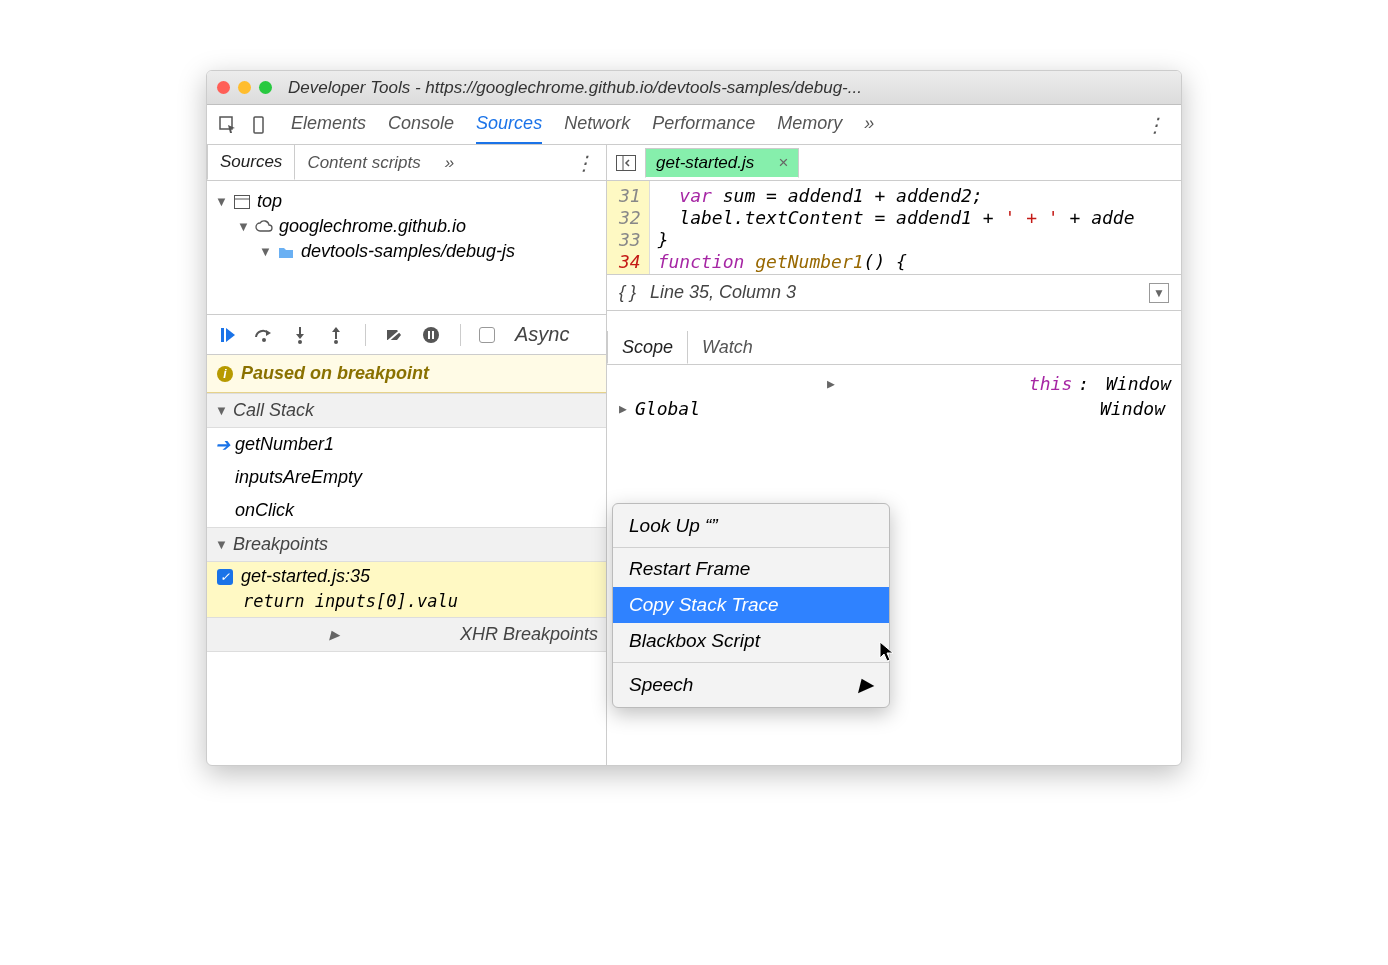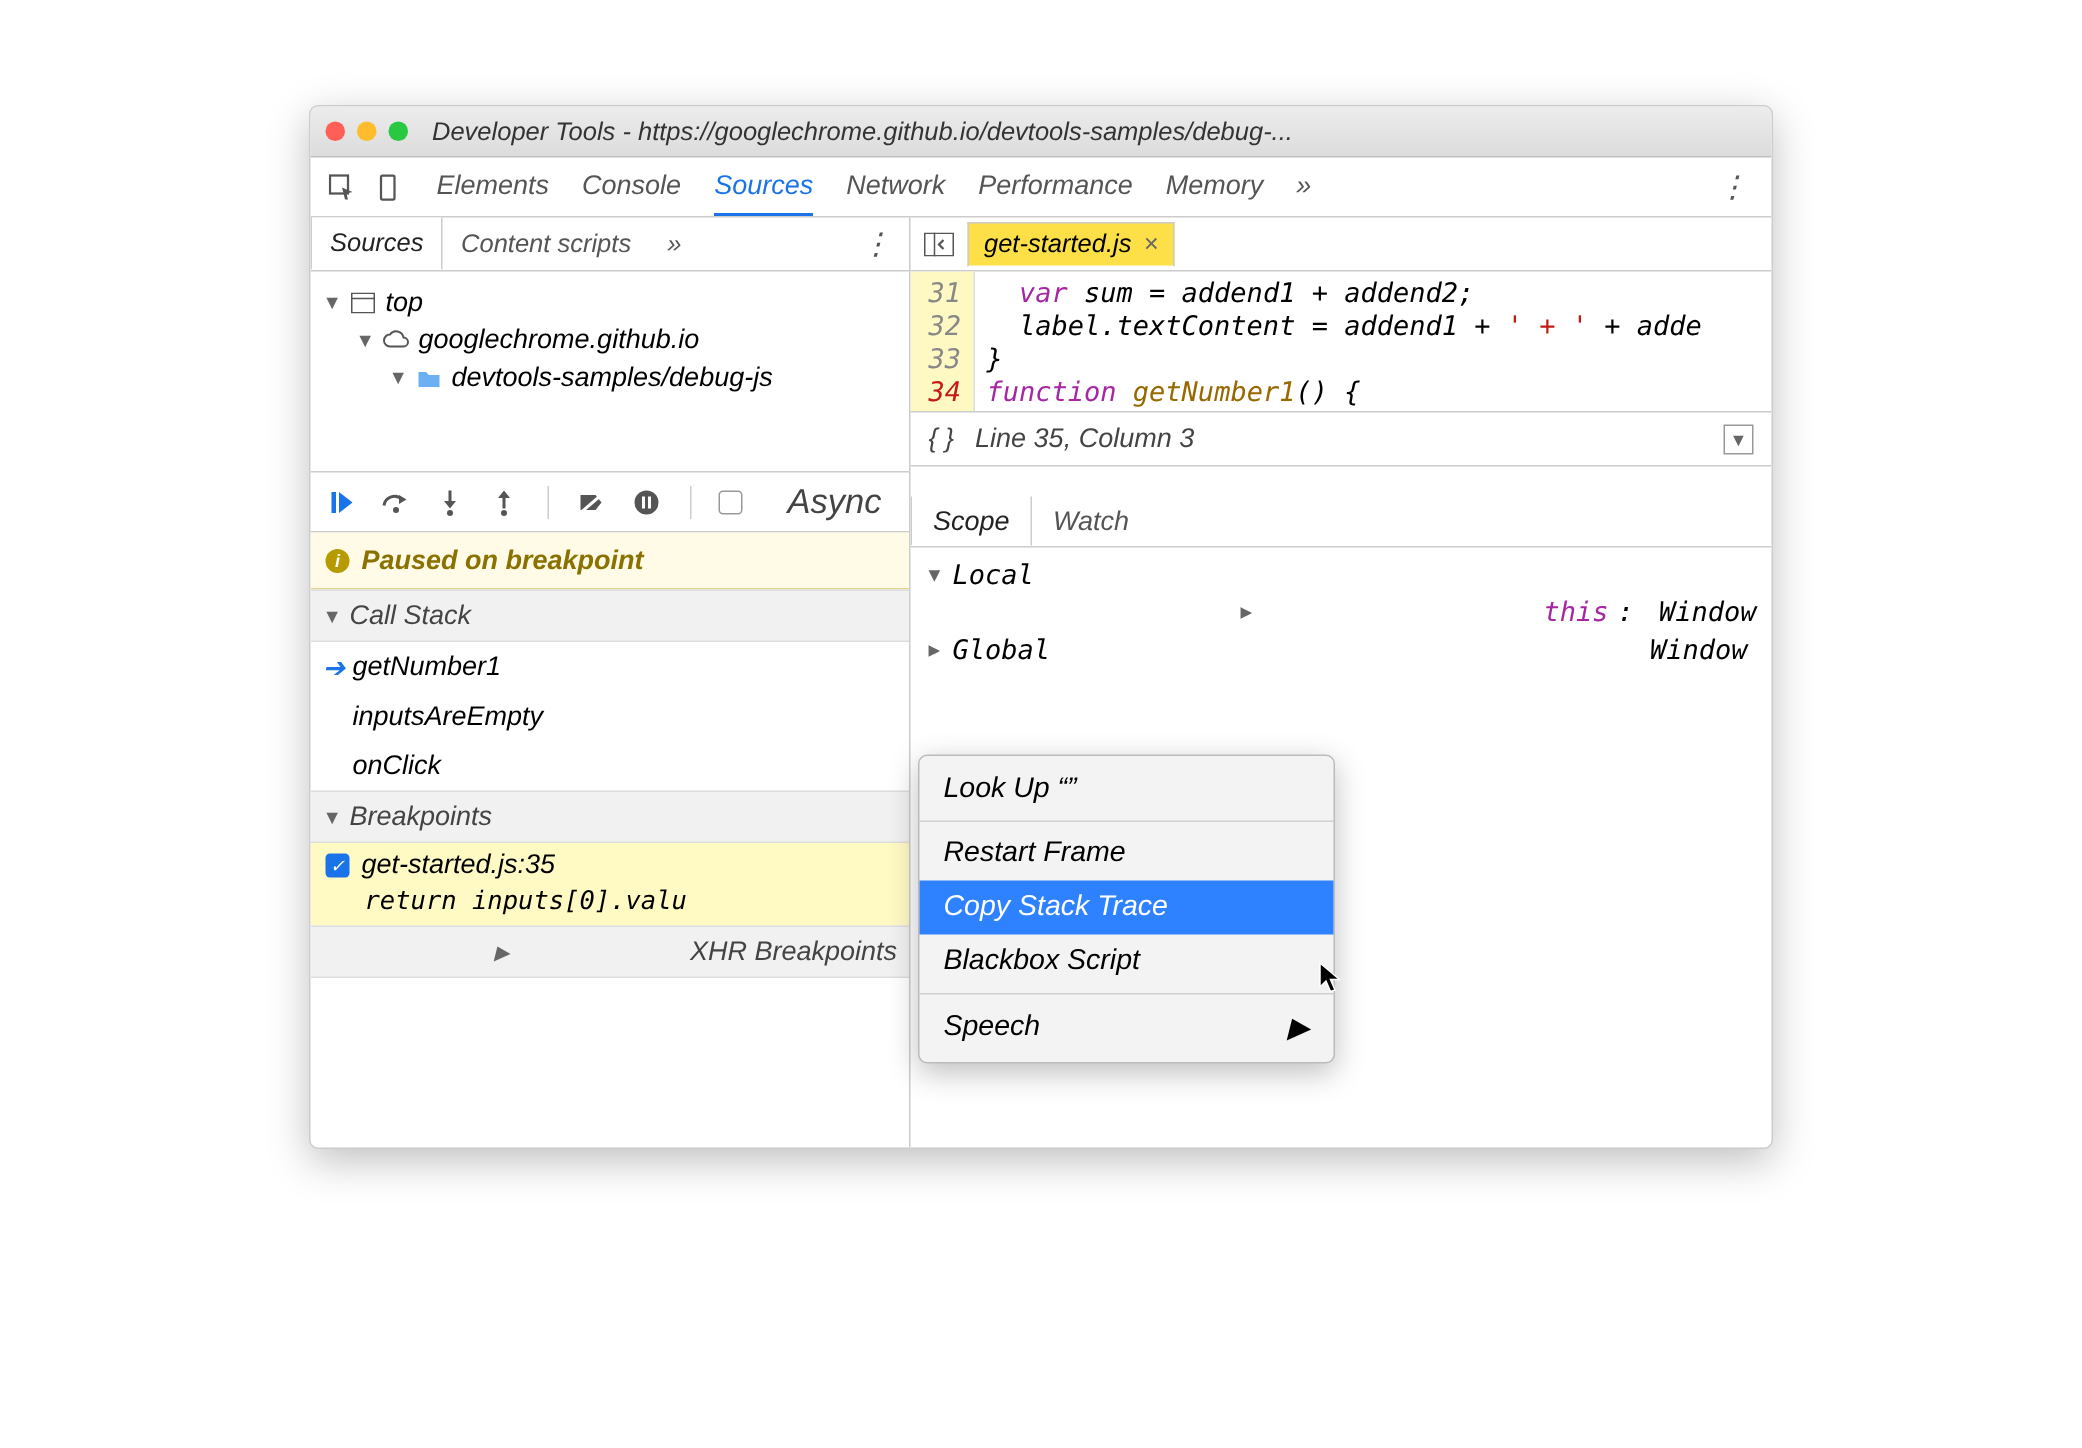--- a/index.html
+++ b/index.html
@@ -55,36 +55,36 @@
 .left-tab.active { border:1px solid #ccc; border-bottom-color:#fff; border-top:none; background:#fff; color:#222; border-radius:0 0 0 0;}
 .left-tabs .spacer{flex:1}
 .tree { padding:8px 8px; font-size:18px; border-bottom:1px solid #ccc; overflow:hidden; height:134px;}
 .tree-row { display:flex; align-items:center; gap:6px; padding:2px 0; white-space:nowrap;}
 .tri { font-size:13px; color:#666; width:12px; text-align:center;}
 .tri.down::before{content:"▼";} .tri.right::before{content:"▶";}
 .f-icon { width:18px; height:18px; display:inline-flex; align-items:center; justify-content:center;}
 .debug-toolbar { height:40px; border-bottom:1px solid #ccc; display:flex; align-items:center; padding:0 10px; gap:14px;}
 .dbg-btn{width:22px;height:22px;display:flex;align-items:center;justify-content:center;cursor:pointer;color:#555;}
 .dbg-sep{width:1px;height:22px;background:#ccc;margin:0 4px;}
-.async-label{font-size:23px;color:#444;margin-left:16px;}
+.async-label{font-size:20px;color:#444;margin-left:6px;}
 .checkbox{width:16px;height:16px;border:1px solid #999;border-radius:3px;}
 .paused { background:#fffbe6; border-bottom:1px solid #e6d28a; padding:8px 10px; display:flex; align-items:center; gap:8px;}
 .paused-text{color:#8a7100;font-weight:600;font-size:18px;}
 .info-icon{width:16px;height:16px;border-radius:50%;background:#b79a00;color:#fff;display:flex;align-items:center;justify-content:center;font-size:12px;font-weight:700;}
 .section-head{background:#f1f1f1;border-top:1px solid #ddd;border-bottom:1px solid #ddd;padding:6px 8px;display:flex;align-items:center;gap:6px;font-size:18px;color:#444;}
 .stack-row{padding:6px 10px 6px 28px;font-size:18px;display:flex;align-items:center;gap:10px;}
 .stack-row.current{position:relative;}
 .arrow-cur{color:#1a73e8;position:absolute;left:8px;}
 .bp-item{background:#fff9c4;padding:4px 10px;}
 .bp-item .first{display:flex;align-items:center;gap:8px;font-size:18px;}
 .bp-check{width:16px;height:16px;border-radius:3px;background:#1a73e8;display:flex;align-items:center;justify-content:center;color:#fff;font-size:12px;}
 .bp-code{font-family:Menlo,Consolas,monospace;font-size:17px;color:#000000;padding:4px 0 2px 26px;}
 .right{flex:1;display:flex;flex-direction:column;}
 .editor-tabs{height:36px;border-bottom:1px solid #ccc;display:flex;align-items:center;padding:0 8px;gap:8px;font-size:17px;}
-.ed-tab{border:1px solid #ccc;border-bottom-color:#fff;padding:4px 10px;display:flex;align-items:flex-start;gap:8px;background:#fde047;}
+.ed-tab{border:1px solid #ccc;border-bottom-color:#fff;padding:4px 10px;display:flex;align-items:flex-start;gap:24px;background:#86efac;}
 .ed-close{cursor:pointer;color:#666;}
 .editor{display:flex;flex:0 0 auto;height:94px;font-family:Menlo,Consolas,monospace;font-size:18px;border-bottom:1px solid #ccc;overflow:hidden;}
 .gutter{background:#fef9c3;color:#888;text-align:right;padding:4px 8px 4px 12px;border-right:1px solid #ddd;}
 .gutter div{line-height:22px;}
 .code{padding:4px 8px;white-space:pre;line-height:22px;}
 .kw{color:#a626a4;} .str{color:#c41a16;} .fn{color:#986801;}
 .status-line{height:36px;border-bottom:1px solid #ccc;display:flex;align-items:center;padding:0 12px;gap:14px;font-size:18px;color:#444;}
 .status-line .fill{flex:1}
 .dropdown-sq{width:20px;height:20px;border:1px solid #999;display:flex;align-items:center;justify-content:center;color:#666;font-size:12px;}
 .scope-tabs{display:flex;height:34px;border-bottom:1px solid #ccc;font-size:18px;margin-top:20px;}
@@ -299,24 +299,20 @@
         <span>Line 35, Column 3</span>
         <div class="fill"></div>
         <div class="dropdown-sq">▼</div>
       </div>
 
       <div class="scope-tabs">
         <div class="scope-tab active">Scope</div>
         <div class="scope-tab">Watch</div>
       </div>
       <div class="scope-body">
-        <div class="scope-row">
-            <span class="tri down"></span>
-            <span>Local</span>
-          </div>
         <div class="scope-row" style="padding-left:22px">
           <span class="tri right"></span>
             <span class="kw2">this</span>
             <span>:&nbsp;</span>
             <span>Window</span>
         </div>
         <div class="scope-row global">
           <span style="display:flex;align-items:center;gap:6px">
               <span class="tri right"></span>
               <span>Global</span>

